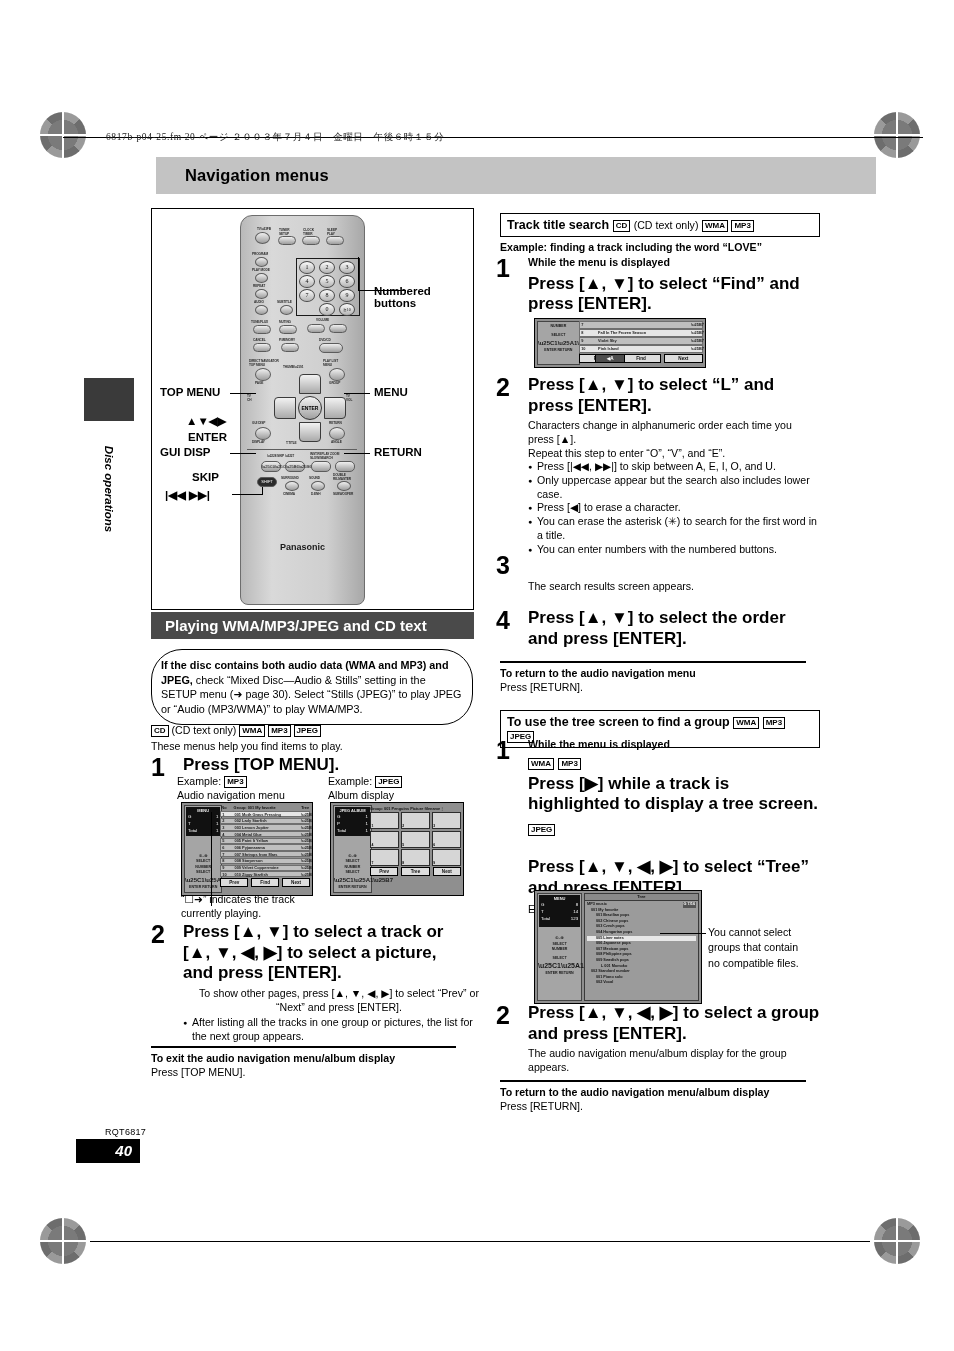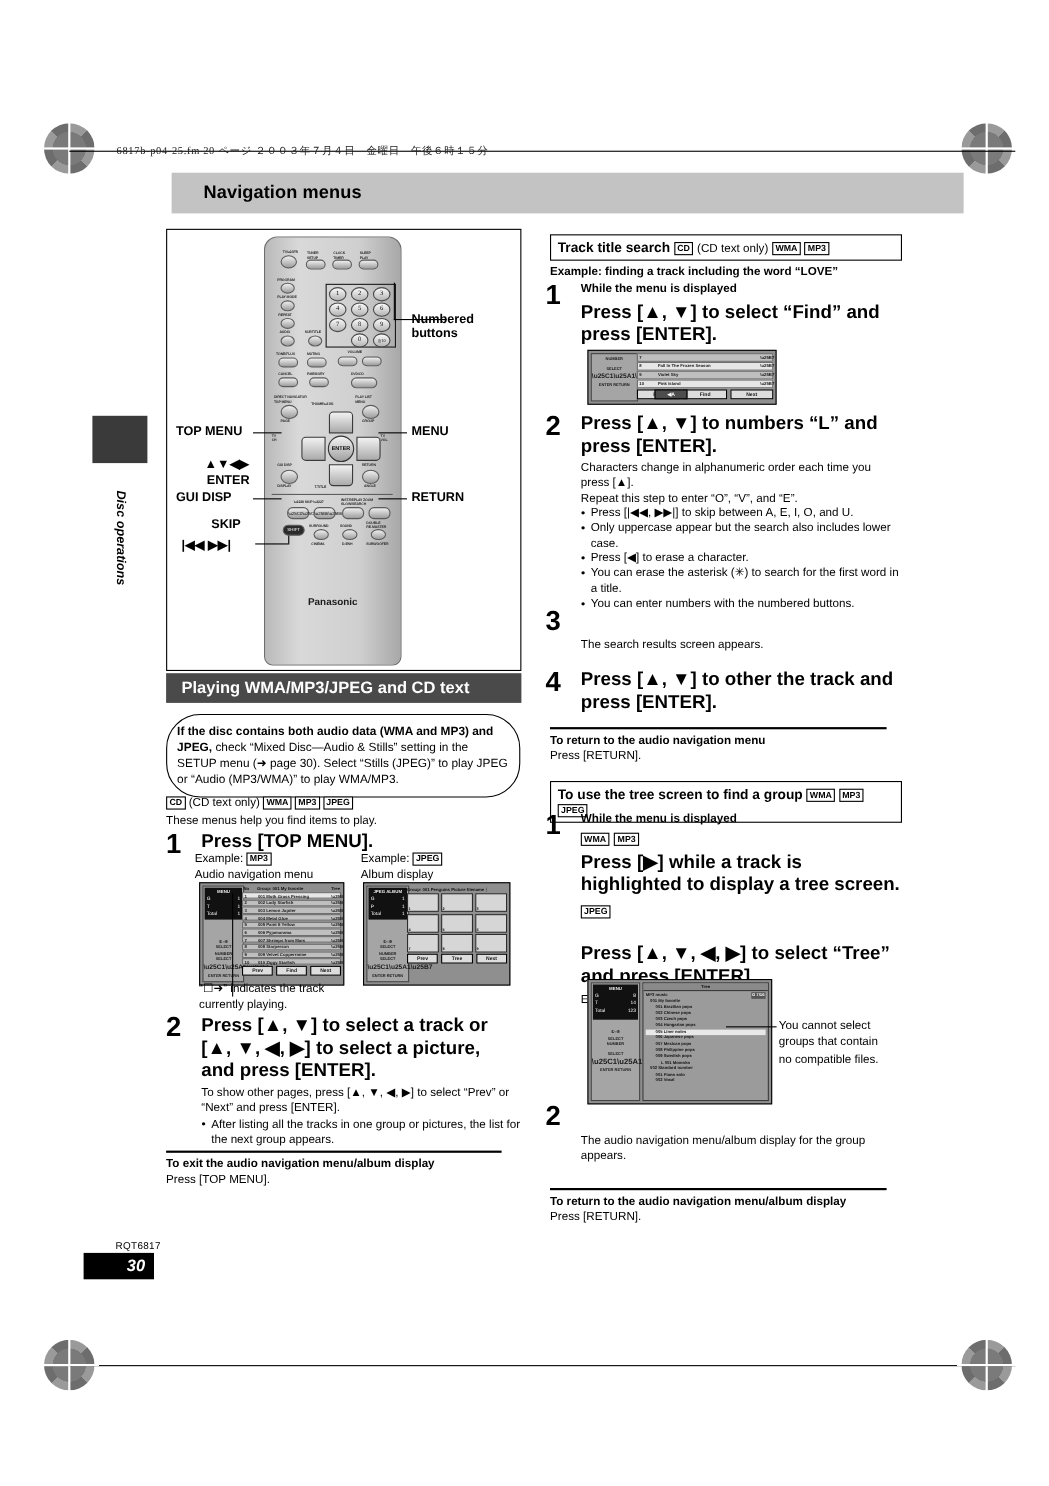--- a/index.html
+++ b/index.html
@@ -447,21 +447,21 @@
         <div class="scr-btn">Next</div>
       </div>
     </div>
   </div>
 
   <div style="position:absolute;left:151px;top:922px;width:320px;">
     <div style="display:flex;gap:10px;">
       <div class="stepnum" style="width:22px;">2</div>
       <div class="steptitle" style="width:288px;">Press [▲, ▼] to select a track or [▲, ▼, ◀, ▶] to select a picture, and press [ENTER].</div>
     </div>
-    <div class="body-s" style="margin:3px 0 0 32px;width:288px;">To show other pages, press [▲, ▼, ◀, ▶] to select “Prev” or “Next” and press [ENTER].</div>
+    <div class="body-s" style="margin:3px 0 0 44px;width:288px;text-align:center;">To show other pages, press [▲, ▼, ◀, ▶] to select “Prev” or “Next” and press [ENTER].</div>
     <div class="bullet" style="margin:2px 0 0 32px;width:282px;">After listing all the tracks in one group or pictures, the list for the next group appears.</div>
   </div>
 
   <div style="position:absolute;left:151px;top:1046px;width:305px;">
     <div class="rulethick"></div>
     <div class="bold body-s" style="margin-top:4px;">To exit the audio navigation menu/album display</div>
     <div class="body-s">Press [TOP MENU].</div>
   </div>
 
   <div class="boxhdr" style="position:absolute;left:500px;top:213px;width:306px;">
@@ -519,21 +519,21 @@
         <div class="scr-btn">Find</div>
         <div class="scr-btn">Next</div>
         <div class="scr-btn dark" style="position:absolute;left:16px;top:0;width:28px;flex:none;">◀A</div>
       </div>
     </div>
   </div>
 
   <div style="position:absolute;left:496px;top:375px;width:325px;">
     <div style="display:flex;gap:8px;">
       <div class="stepnum" style="width:24px;">2</div>
-      <div class="steptitle" style="width:290px;">Press [▲, ▼] to numbers “L” and press [ENTER].</div>
+      <div class="steptitle" style="width:290px;">Press [▲, ▼] to select “L” and press [ENTER].</div>
     </div>
     <div style="margin-left:32px;width:290px;">
       <div class="body-s" style="margin-top:3px;">Characters change in alphanumeric order each time you press [▲].</div>
       <div class="body-s">Repeat this step to enter “O”, “V”, and “E”.</div>
       <div class="bullet">Press [|◀◀, ▶▶|] to skip between A, E, I, O, and U.</div>
       <div class="bullet">Only uppercase appear but the search also includes lower case.</div>
       <div class="bullet">Press [◀] to erase a character.</div>
       <div class="bullet">You can erase the asterisk (✳) to search for the first word in a title.</div>
       <div class="bullet">You can enter numbers with the numbered buttons.</div>
     </div>
@@ -542,21 +542,21 @@
   <div style="position:absolute;left:496px;top:553px;width:325px;">
     <div style="display:flex;gap:8px;">
       <div class="stepnum" style="width:24px;">3</div>
     </div>
     <div class="body-s" style="margin:2px 0 0 32px;">The search results screen appears.</div>
   </div>
 
   <div style="position:absolute;left:496px;top:608px;width:325px;">
     <div style="display:flex;gap:8px;">
       <div class="stepnum" style="width:24px;">4</div>
-      <div class="steptitle" style="width:290px;">Press [▲, ▼] to other the track and press [ENTER].</div>
+      <div class="steptitle" style="width:290px;">Press [▲, ▼] to select the order and press [ENTER].</div>
     </div>
   </div>
 
   <div style="position:absolute;left:500px;top:661px;width:306px;">
     <div class="rulethick"></div>
     <div class="bold body-s" style="margin-top:4px;">To return to the audio navigation menu</div>
     <div class="body-s">Press [RETURN].</div>
   </div>
 
   <div class="boxhdr" style="position:absolute;left:500px;top:710px;width:306px;">
@@ -637,28 +637,29 @@
         <div class="tree-row" style="padding-left:9px;"><span>002 Vocal</span></div>
       </div>
     </div>
   </div>
   <div class="calloutline" style="left:660px;top:933px;width:46px;height:1px;"></div>
   <div class="body-s" style="position:absolute;left:708px;top:925px;width:104px;line-height:1.45;">You cannot select groups that contain no compatible files.</div>
 
   <div style="position:absolute;left:496px;top:1003px;width:325px;">
     <div style="display:flex;gap:8px;">
       <div class="stepnum" style="width:24px;">2</div>
+      <div class="steptitle" style="width:292px;">Press [▲, ▼, ◀, ▶] to select a group and press [ENTER].</div>
     </div>
     <div class="body-s" style="margin:3px 0 0 32px;width:288px;">The audio navigation menu/album display for the group appears.</div>
   </div>
 
   <div style="position:absolute;left:500px;top:1080px;width:306px;">
     <div class="rulethick"></div>
     <div class="bold body-s" style="margin-top:4px;">To return to the audio navigation menu/album display</div>
     <div class="body-s">Press [RETURN].</div>
   </div>
 
   <div class="body-xs" style="position:absolute;left:105px;top:1127px;font-size:9px;letter-spacing:.3px;">RQT6817</div>
   <div style="position:absolute;left:76px;top:1139px;width:64px;height:24px;background:#000;">
-    <span style="position:absolute;right:8px;top:3px;color:#fff;font-style:italic;font-size:15px;font-weight:bold;">30</span>
+    <span style="position:absolute;right:8px;top:3px;color:#fff;font-style:italic;font-size:15px;font-weight:bold;">40</span>
   </div>
 
 </div>
 
 </body></html>

